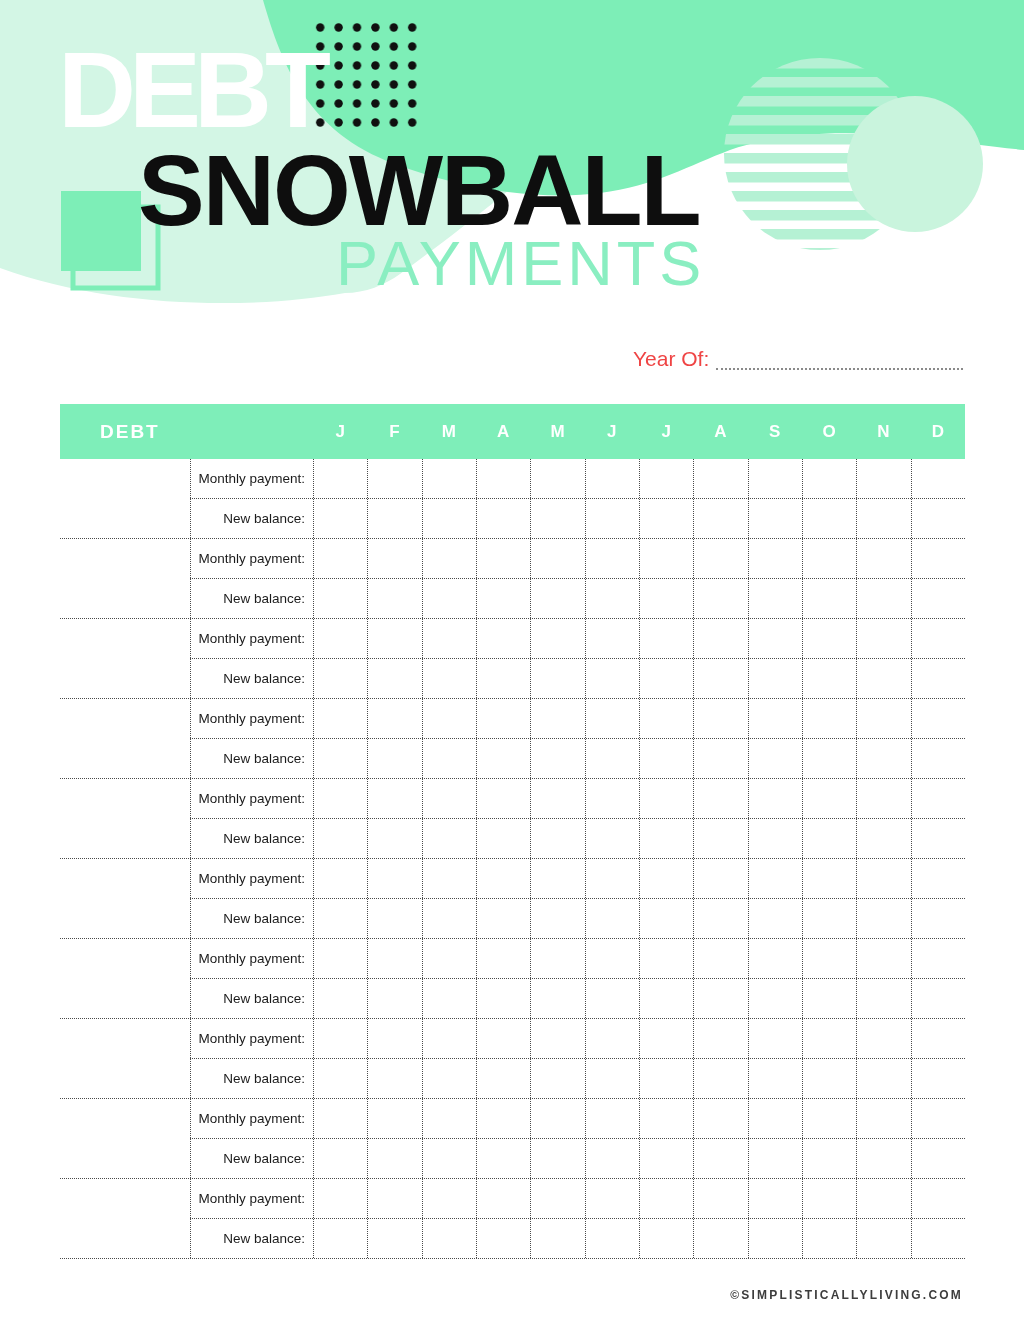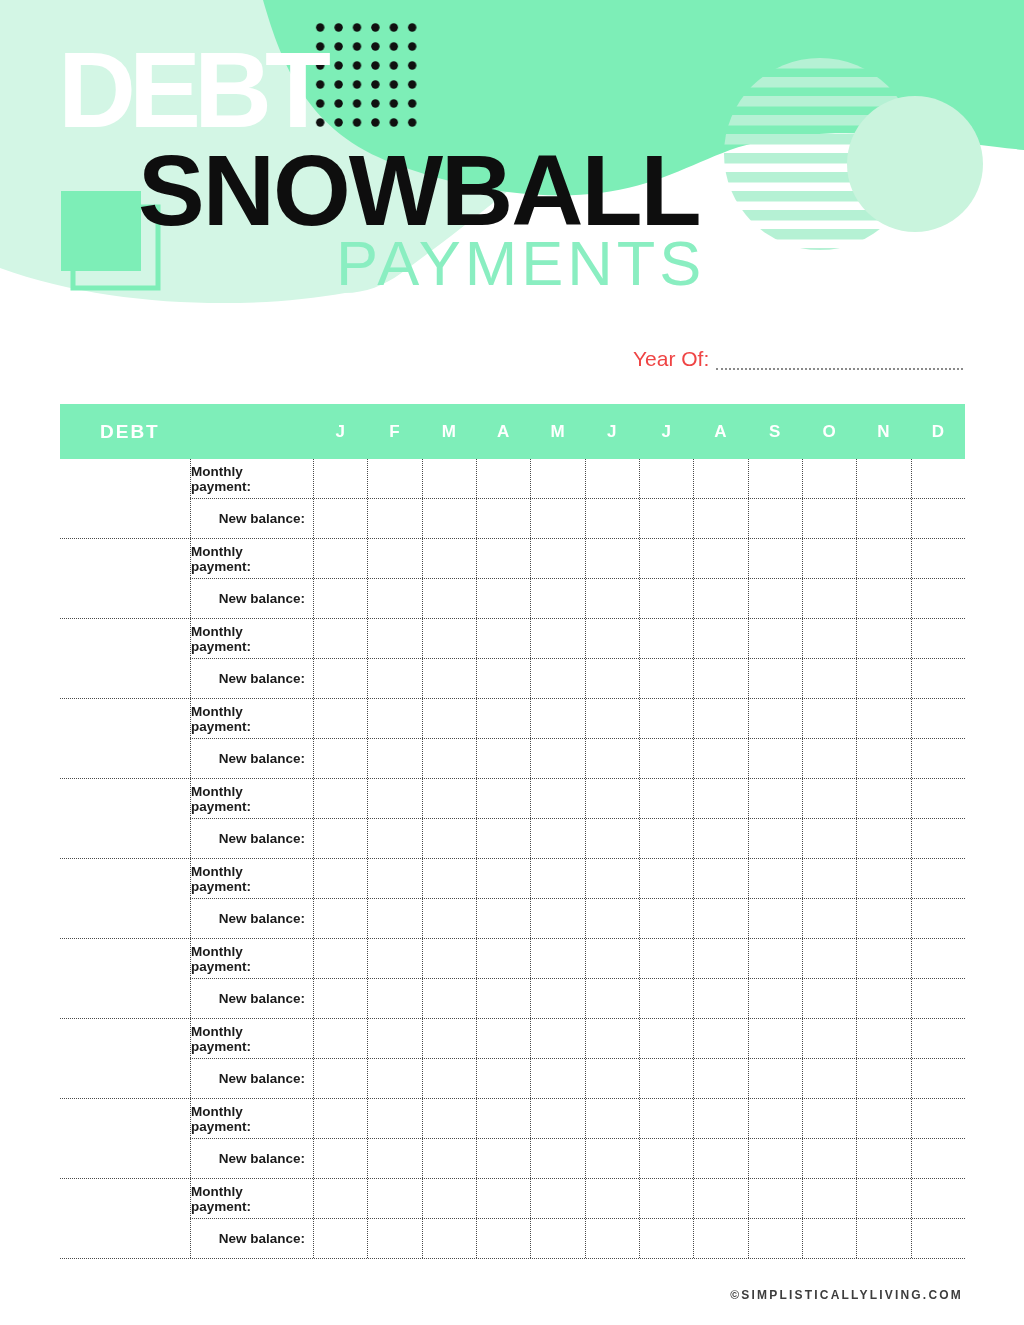--- a/index.html
+++ b/index.html
@@ -46,21 +46,20 @@
   .band .months { flex:1; display:flex; }
   .band .month {
     flex:1; display:flex; align-items:center; justify-content:center;
     font-size:17px; font-weight:bold;
   }
 
   .tbody { position:absolute; left:60px; top:459px; width:905px; }
   .group {
     display:flex; height:80px; box-sizing:border-box;
     border-bottom:1.5px dotted #4a4a4a;
-    font-weight:bold;
   }
   .debt-cell { width:130px; }
   .sub { flex:1; display:flex; flex-direction:column; }
   .srow { flex:1; display:flex; box-sizing:border-box; }
   .srow.payment { border-bottom:1.5px dotted #4a4a4a; }
   .label-cell {
     width:123px; box-sizing:border-box; border-left:1.5px dotted #4a4a4a;
     display:flex; align-items:center; justify-content:flex-end;
     padding-right:8px; font-size:13.5px; color:#1b1b1b;
   }

